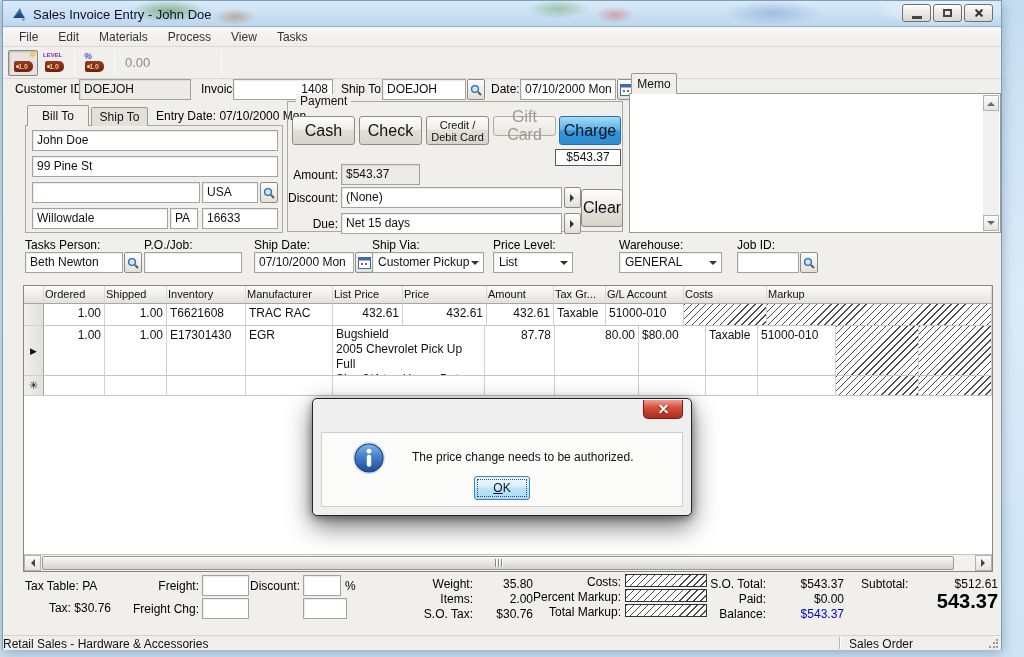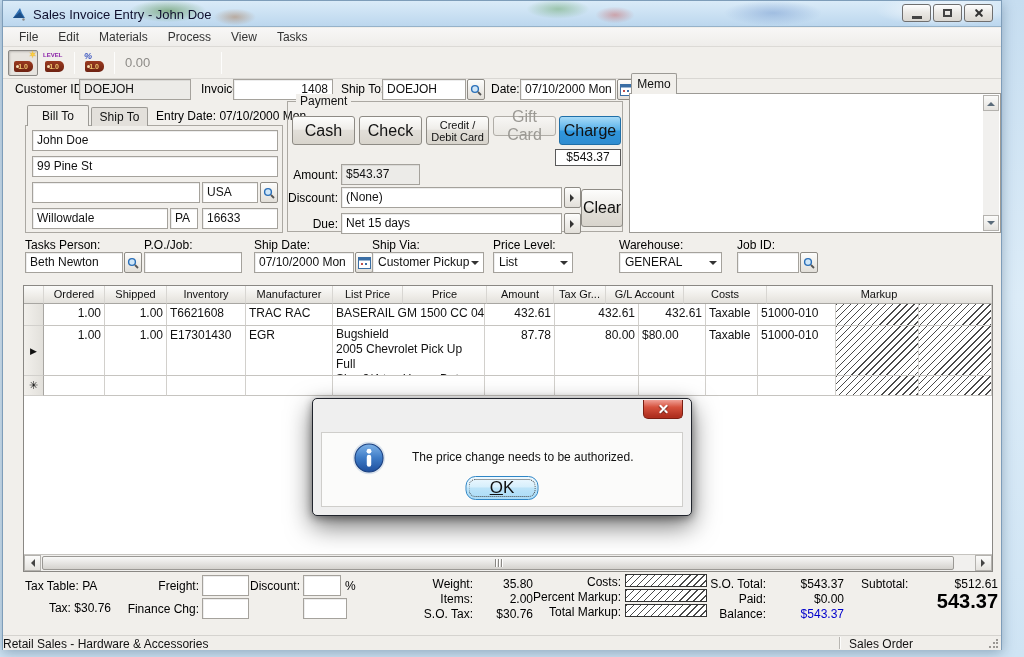--- a/index.html
+++ b/index.html
@@ -63,21 +63,21 @@
   .arrbtn{position:absolute;width:17px;height:21px;border:1px solid #8E8B85;border-radius:2px;
      background:linear-gradient(#FDFDFC,#E2DFD9);display:flex;align-items:center;justify-content:center}
   .tri-r{width:0;height:0;border:4px solid transparent;border-left-color:#333;margin-left:3px}
   .tri-l{width:0;height:0;border:4px solid transparent;border-right-color:#444;margin-right:3px}
   .tri-u{width:0;height:0;border:4px solid transparent;border-bottom-color:#5A6B7A;margin-bottom:3px}
   .tri-d{width:0;height:0;border:4px solid transparent;border-top-color:#5A6B7A;margin-top:3px}
   
   .grid{position:absolute;left:20px;top:257px;width:970px;height:287px;border:1px solid #8A8884;background:#fff}
   .g-row{display:flex;width:100%}
   .gh{background:linear-gradient(#FBFBFA,#EFEDE9 55%,#E3E1DC);border-right:1px solid #D8D6D2;
-     border-bottom:1px solid #A8A6A2;text-align:center;font-size:11px;padding:2px 1px;overflow:hidden;white-space:nowrap}
+     border-bottom:1px solid #A8A6A2;text-align:left;font-size:11px;padding:2px 1px;overflow:hidden;white-space:nowrap}
   .grh{background:linear-gradient(90deg,#F2F0EC,#E2E0DB);border-right:1px solid #A8A6A2;
      border-bottom:1px solid #D2D0CC;display:flex;align-items:center;justify-content:center;font-size:11px}
   .gc{border-right:1px solid #D2D0CC;border-bottom:1px solid #C6C4C0;padding:2px 3px;font-size:12px;
      overflow:hidden;white-space:nowrap}
   .pre{white-space:pre-line;line-height:15px;padding-top:1px}
   .hatch{background-image:repeating-linear-gradient(135deg,#4A4A4A 0,#4A4A4A 1px,#FFF 1px,#FFF 5px)}
   .c0{width:20px}.c1{width:61px}.c2{width:62px}.c3{width:79px}.c4{width:87px}.c5{width:152px}
   .c6{width:70px}.c7{width:84px}.c8{width:67px}.c9{width:52px}.c10{width:78px}.c11{width:83px}.c12{flex:1}
   .hscroll{position:absolute;left:0;right:0;bottom:0;height:17px;background:#F1F0EE;border-top:1px solid #C6C4C0}
   .sbtn{position:absolute;top:0;width:17px;height:16px;background:linear-gradient(#FBFBFA,#E4E2DE);
@@ -92,23 +92,23 @@
   .dialog{position:absolute;left:312px;top:398px;width:380px;height:118px;border:1px solid #20242C;
      border-radius:5px;background:#EFEFEF;box-shadow:0 10px 26px rgba(0,0,0,.55),0 2px 8px rgba(0,0,0,.4)}
   .dlg-title{position:absolute;left:0;top:0;right:0;height:27px;border-radius:4px 4px 0 0;
      background:linear-gradient(#F5F7F9,#DDE4EB 60%,#D2DAE2);border-bottom:1px solid #C2C8CE}
   .dlg-title-text{position:absolute;left:10px;top:6px;font-size:13px;color:#1A1A1A}
   .dlg-close{position:absolute;top:1px;right:8px;width:40px;height:19px;border:1px solid #7A1E12;border-top:none;
      border-radius:0 0 5px 5px;background:linear-gradient(#F0A096,#D6523E 40%,#B03020 90%);
      display:flex;align-items:center;justify-content:center}
   .xbar{position:absolute;width:11px;height:2px;background:#fff;border-radius:1px;box-shadow:0 1px 1px rgba(0,0,0,.4)}
   .dlg-panel{position:absolute;left:8px;right:8px;top:33px;bottom:8px;border:1px solid #CFCECB;background:#FBFBFA}
-  .okbtn{position:absolute;left:50%;transform:translateX(-50%);bottom:6px;width:73px;height:24px;
-     border:1px solid #2F86C6;border-radius:10px;background:linear-gradient(#EFF9FF,#D7EFFC 45%,#BDE4F9 50%,#A9DBF6);
-     font-size:17px;display:flex;align-items:center;justify-content:center;
+  .okbtn{position:absolute;left:50%;transform:translateX(-50%);bottom:6px;width:56px;height:24px;
+     border:1px solid #2F86C6;border-radius:3px;background:linear-gradient(#EFF9FF,#D7EFFC 45%,#BDE4F9 50%,#A9DBF6);
+     font-size:12px;display:flex;align-items:center;justify-content:center;
      outline:1px dotted #444;outline-offset:-4px}
   .ok-label{display:block;text-align:center}
   .ok-label::first-letter{text-decoration:underline}
   .statusbar{position:absolute;left:0;right:0;top:607px;height:15px;background:#F0EEEA;border-top:1px solid #D5D3CF;font-size:12px}
   .sdiv{position:absolute;top:1px;bottom:1px;width:1px;background:#B8B6B2;box-shadow:1px 0 0 #FDFDFC}
   .big{font-size:20px;font-weight:bold}
   .bluetxt{color:#0000CC}
 </style>
 </head>
 <body>
@@ -303,21 +303,20 @@
         <div class="gh c10">G/L Account</div>
         <div class="gh c11">Costs</div>
         <div class="gh c12">Markup</div>
       </div>
       <div class="g-row" style="height:22px">
         <div class="grh c0"></div>
         <div class="gc c1 R">1.00</div>
         <div class="gc c2 R">1.00</div>
         <div class="gc c3">T6621608</div>
         <div class="gc c4">TRAC RAC</div>
-        <div class="gc c5">BASERAIL GM 1500 CC 04</div>
         <div class="gc c6 R">432.61</div>
         <div class="gc c7 R">432.61</div>
         <div class="gc c8 R">432.61</div>
         <div class="gc c9">Taxable</div>
         <div class="gc c10">51000-010</div>
         <div class="gc c11 hatch"></div>
         <div class="gc c12 hatch"></div>
       </div>
       <div class="g-row" style="height:50px">
         <div class="grh c0" style="font-size:9px">▶</div>
@@ -369,21 +368,21 @@
     <div class="L" style="left:22px;top:551px">
       <span>Tax Table:</span>
       <span>PA</span>
     </div>
     <div class="L R" style="left:22px;top:573px;width:86px">
       <span>Tax:</span>
       <span>$30.76</span>
     </div>
     <div class="L R" style="left:120px;top:551px;width:76px">Freight:</div>
     <div class="F" style="left:199px;top:547px;width:47px"></div>
-    <div class="L R" style="left:110px;top:574px;width:86px">Finance Chg:</div>
+    <div class="L R" style="left:110px;top:574px;width:86px">Freight Chg:</div>
     <div class="F" style="left:199px;top:570px;width:47px"></div>
     <div class="L R" style="left:230px;top:551px;width:67px">Discount:</div>
     <div class="F" style="left:300px;top:547px;width:38px"></div>
     <div class="L" style="left:342px;top:551px">%</div>
     <div class="F" style="left:300px;top:570px;width:44px"></div>
 
     <div class="L R" style="left:390px;top:549px;width:80px">Weight:</div>
     <div class="L R" style="left:478px;top:549px;width:52px">35.80</div>
     <div class="L R" style="left:390px;top:564px;width:80px">Items:</div>
     <div class="L R" style="left:478px;top:564px;width:52px">2.00</div>

